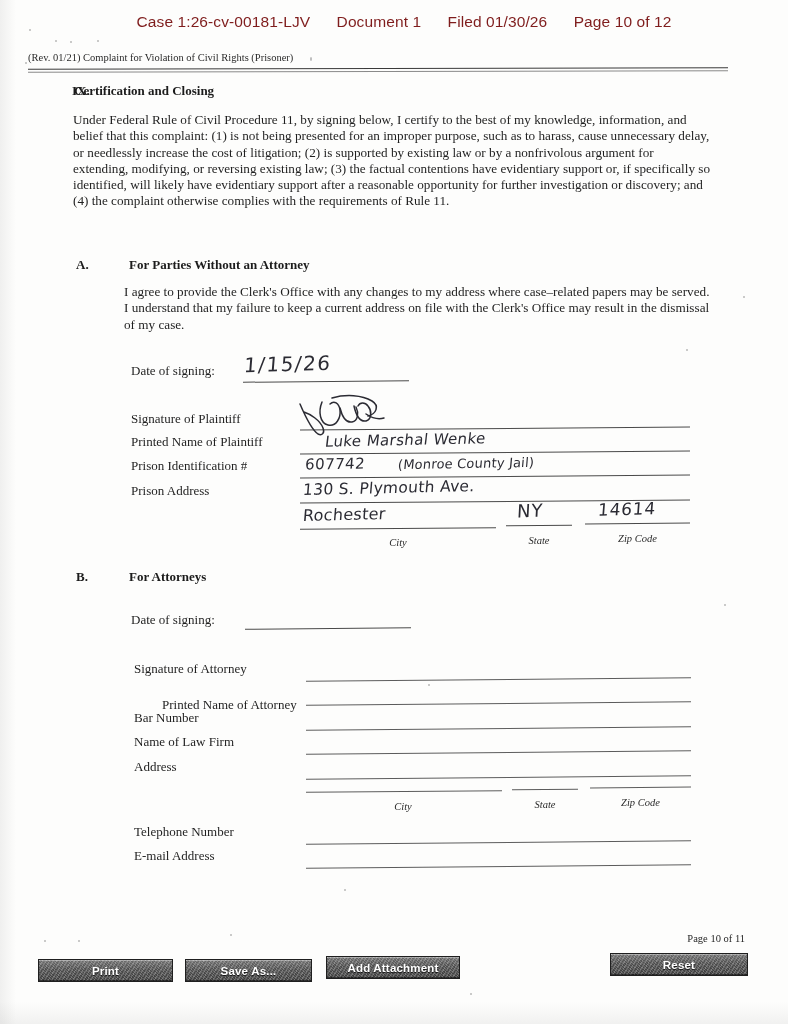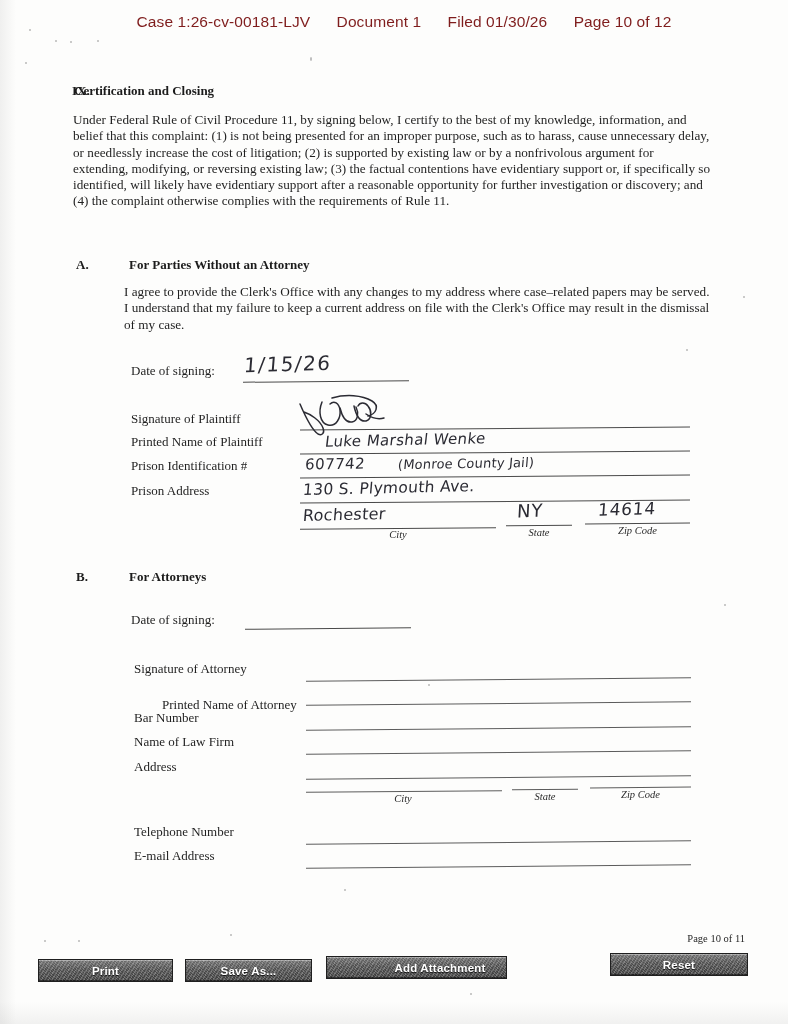--- a/index.html
+++ b/index.html
@@ -120,20 +120,21 @@
   .rule.thin { border-top: 1px solid #5c5c5c; }
 
   .sub-label {
     position: absolute;
     font-size: 10.5px;
     font-style: italic;
     font-family: "Liberation Serif", serif;
     color: #2a2a2a;
     text-align: center;
     white-space: nowrap;
+    margin-top: 8px;
   }
 
   
   .hand {
     position: absolute;
     font-family: "DejaVu Sans", sans-serif;
     color: #2b2b33;
     white-space: nowrap;
     font-weight: 400;
   }
@@ -236,20 +237,25 @@
   <div class="scan-edge-left"></div>
   <div class="scan-edge-bottom"></div>
 
   <div class="ecf-header">
     <span>Case 1:26-cv-00181-LJV</span>
     <span>Document 1</span>
     <span>Filed 01/30/26</span>
     <span>Page 10 of 12</span>
   </div>
 
+  <div class="rev-line">
+    <div class="rev-text">(Rev. 01/21) Complaint for Violation of Civil Rights (Prisoner)</div>
+    <div class="rev-rule"></div>
+    <div class="rev-rule second"></div>
+  </div>
 
   <div class="sec-num" style="left:30px; top:83px;margin-left:42px;">IX.</div>
   <div class="sec-title" style="left:74px; top:83px;text-align:center;">Certification and Closing</div>
 
   <div class="body-para" style="left:73px; top:112px; width:638px;">Under Federal Rule of Civil Procedure 11, by signing below, I certify to the best of my knowledge, information, and belief that this complaint: (1) is not being presented for an improper purpose, such as to harass, cause unnecessary delay, or needlessly increase the cost of litigation; (2) is supported by existing law or by a nonfrivolous argument for extending, modifying, or reversing existing law; (3) the factual contentions have evidentiary support or, if specifically so identified, will likely have evidentiary support after a reasonable opportunity for further investigation or discovery; and (4) the complaint otherwise complies with the requirements of Rule 11.</div>
 
   <div class="sec-num" style="left:76px; top:257px;">A.</div>
   <div class="sec-title" style="left:129px; top:257px;">For Parties Without an Attorney</div>
 
   <div class="body-para" style="left:124px; top:284px; width:590px;">I agree to provide the Clerk's Office with any changes to my address where case–related papers may be served. I understand that my failure to keep a current address on file with the Clerk's Office may result in the dismissal of my case.</div>
@@ -330,21 +336,21 @@
   <div class="field-label" style="left:134px; top:824px;">Telephone Number</div>
   <div class="rule thin" style="left:306px; top:842px; width:385px; transform:rotate(-0.5deg);"></div>
 
   <div class="field-label" style="left:134px; top:848px;">E-mail Address</div>
   <div class="rule thin" style="left:306px; top:866px; width:385px; transform:rotate(-0.5deg);"></div>
 
   <div class="page-count">Page 10 of 11</div>
 
   <div class="form-btn" style="left:38px; top:959px; width:133px;">Print</div>
   <div class="form-btn" style="left:185px; top:959px; width:125px;">Save As...</div>
-  <div class="form-btn" style="left:326px; top:956px; width:132px;padding-left:47px;">Add Attachment</div>
+  <div class="form-btn" style="left:326px; top:956px; width:132px;">Add Attachment</div>
   <div class="form-btn" style="left:610px; top:953px; width:136px;">Reset</div>
 
   <div class="speck" style="left:29px; top:29px; width:2px; height:2px;"></div>
   <div class="speck" style="left:55px; top:40px; width:2px; height:2px;"></div>
   <div class="speck" style="left:70px; top:41px; width:2px; height:2px;"></div>
   <div class="speck" style="left:97px; top:40px; width:2px; height:2px;"></div>
   <div class="speck" style="left:25px; top:62px; width:2px; height:2px;"></div>
   <div class="speck" style="left:310px; top:57px; width:2px; height:4px;"></div>
   <div class="speck" style="left:686px; top:349px; width:2px; height:2px;"></div>
   <div class="speck" style="left:743px; top:296px; width:2px; height:2px;"></div>

